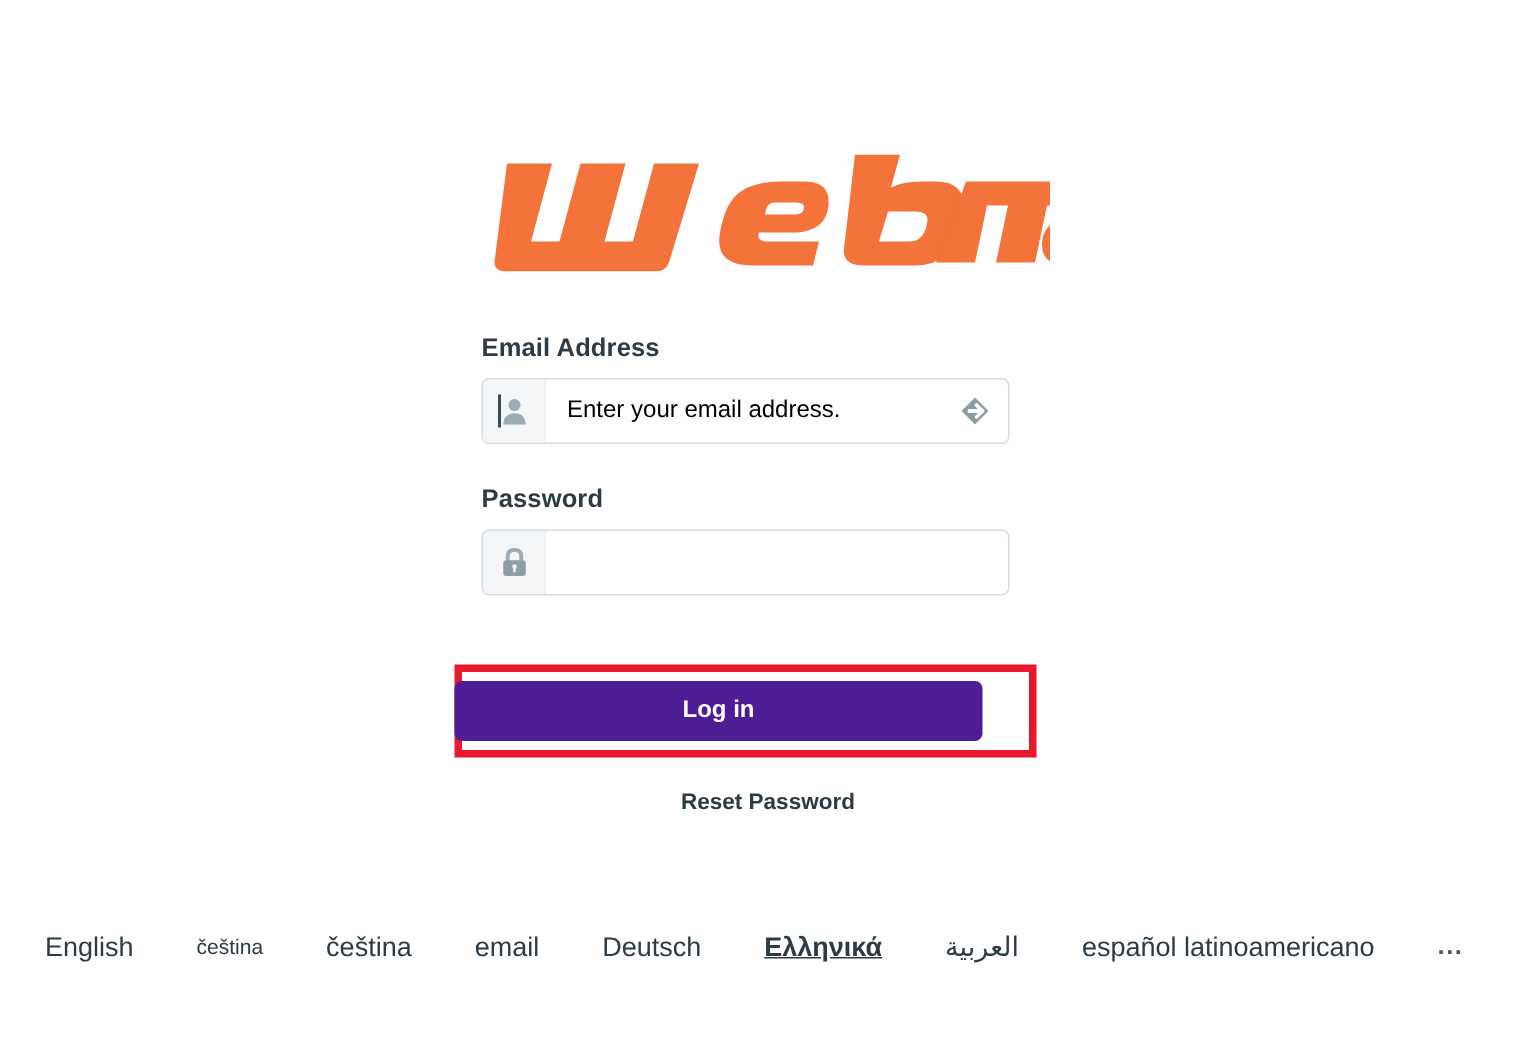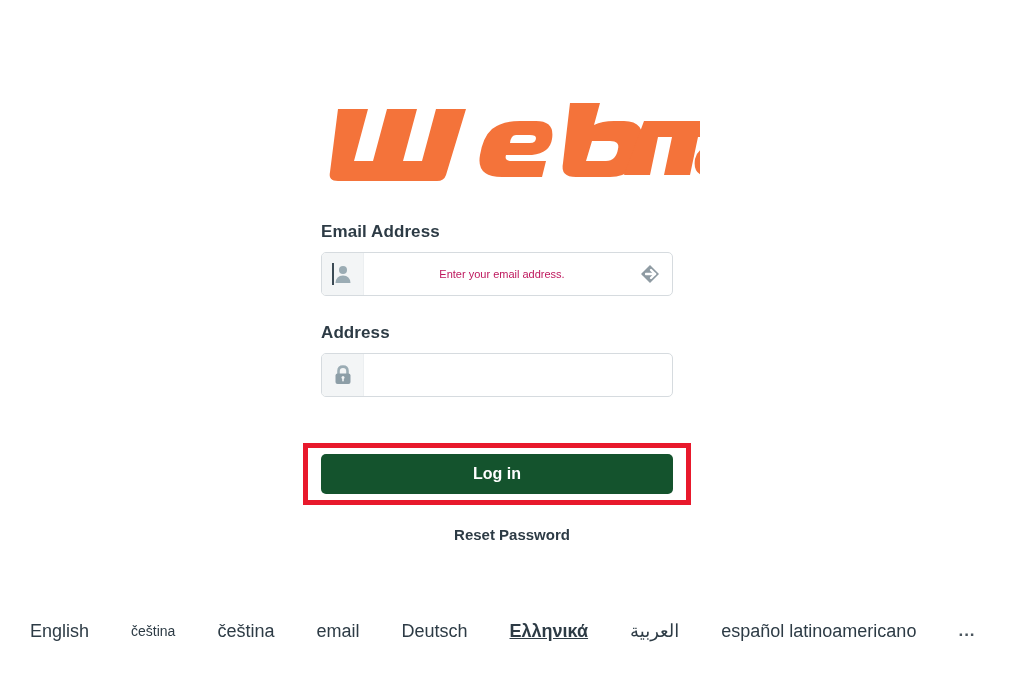--- a/index.html
+++ b/index.html
@@ -68,25 +68,24 @@
     display: flex;
     align-items: center;
     justify-content: center;
     border-right: 1px solid #eceff1;
   }
 
   .input-text {
     flex: 1 1 auto;
     position: relative;
     padding-left: 14px;
-    font-size: 11px;
-    color: #be185d;
+    font-size: 16px;
+    color: #000000;
     white-space: nowrap;
     overflow: hidden;
-    text-align: center;
   }
 
   .caret {
     position: absolute;
     left: 10px;
     top: 50%;
     transform: translateY(-50%);
     width: 1.5px;
     height: 22px;
     background: #3c4b55;
@@ -112,25 +111,25 @@
   }
   .red-box {
     position: absolute;
     inset: 0;
     border: 5px solid #e8192c;
     background: transparent;
     pointer-events: none;
   }
   .login-button {
     position: absolute;
-    left: 18px;
+    left: 0;
     top: 11px;
     width: 352px;
     height: 40px;
-    background: #14532d;
+    background: #4c1d95;
     border: none;
     border-radius: 5px;
     color: #ffffff;
     font-size: 16px;
     font-weight: bold;
     font-family: "Liberation Sans", sans-serif;
     cursor: pointer;
     display: flex;
     align-items: center;
     justify-content: center;
@@ -225,21 +224,21 @@
           <path d="M13 3 L22 12 L13 21 L4 12 Z" fill="#8f9ba3"></path>
           <path d="M9 12 L18 12" stroke="#ffffff" stroke-width="2.6" stroke-linecap="round" fill="none"></path>
           <path d="M14 8 L18 12 L14 16" stroke="#ffffff" stroke-width="2.4" fill="none" stroke-linecap="round" stroke-linejoin="round"></path>
           <circle cx="6.6" cy="12" r="1.6" fill="#8f9ba3"></circle>
         </svg>
       </span>
     </div>
 
     <div class="gap-1"></div>
 
-    <div class="field-label">Address</div>
+    <div class="field-label">Password</div>
     <div class="input-shell">
       <span class="input-icon">
         <svg width="18" height="20" viewBox="0 0 18 20" aria-hidden="true">
           <path d="M4.5 9 L4.5 6 Q4.5 1.6 9 1.6 Q13.5 1.6 13.5 6 L13.5 9" stroke="#9bacb4" stroke-width="2.6" fill="none"></path>
           <rect x="1.5" y="8.5" width="15" height="10.5" rx="2" fill="#8d9ea7"></rect>
           <circle cx="9" cy="12.6" r="1.5" fill="#f3f5f6"></circle>
           <rect x="8.2" y="13" width="1.6" height="3.6" rx="0.8" fill="#f3f5f6"></rect>
         </svg>
       </span>
     </div>

